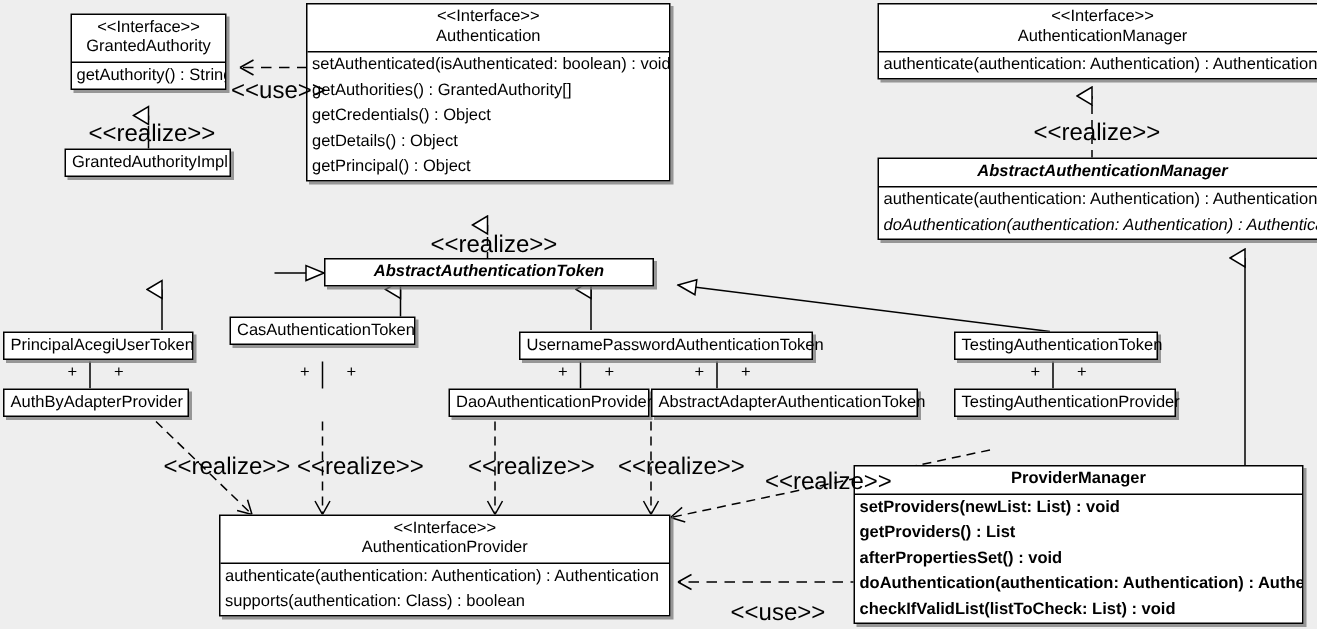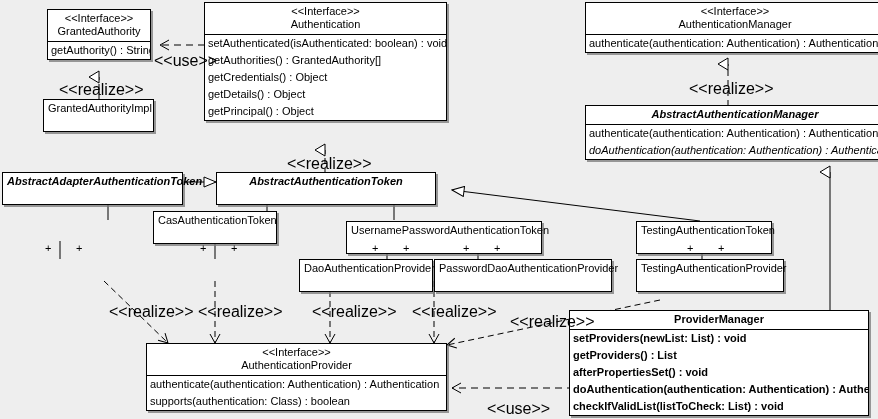--- a/index.html
+++ b/index.html
@@ -36,21 +36,21 @@
     padding:0;
   }
   .member{
     font-size:11px;
     white-space:nowrap;
     padding:1px 1px 1px 3px;
     line-height:15px;
     overflow:hidden;
   }
   .member.ital{font-style:italic;}
-  .simple .hdr{padding:2px 4px 16px 4px;}
+  .simple .hdr{padding:2px 4px 2px 4px;}
   .lbl{
     position:absolute;
     font-size:16px;
     color:#000;
     background:transparent;
     white-space:nowrap;
     z-index:6;
   }
   .plus{
     position:absolute;
@@ -197,62 +197,67 @@
   <div class="uml" style="left:585px;top:105px;width:300px;">
     <div class="hdr">
       <span class="cname ital">AbstractAuthenticationManager</span>
     </div>
     <div class="compartment">
       <div class="member">authenticate(authentication: Authentication) : Authentication</div>
       <div class="member ital">doAuthentication(authentication: Authentication) : Authentication</div>
     </div>
   </div>
 
-  <div class="uml simple" style="left:2px;top:172px;width:181px;">
-    <div class="hdr">
-      <span class="cname ital">AbstractAdapterAuthenticationToken</span>
-    </div>
-  </div>
 
   <div class="uml simple" style="left:216px;top:172px;width:220px;">
     <div class="hdr">
       <span class="cname ital">AbstractAuthenticationToken</span>
     </div>
   </div>
 
+  <div class="uml simple" style="left:2px;top:221px;width:127px;">
+    <div class="hdr">
+      <span class="cname plain">PrincipalAcegiUserToken</span>
+    </div>
+  </div>
 
   <div class="uml simple" style="left:153px;top:211px;width:124px;">
     <div class="hdr">
       <span class="cname plain">CasAuthenticationToken</span>
     </div>
   </div>
 
   <div class="uml simple" style="left:346px;top:221px;width:196px;">
     <div class="hdr">
       <span class="cname plain">UsernamePasswordAuthenticationToken</span>
     </div>
   </div>
 
   <div class="uml simple" style="left:636px;top:221px;width:136px;">
     <div class="hdr">
       <span class="cname plain">TestingAuthenticationToken</span>
     </div>
   </div>
 
+  <div class="uml simple" style="left:2px;top:259px;width:124px;">
+    <div class="hdr">
+      <span class="cname plain">AuthByAdapterProvider</span>
+    </div>
+  </div>
 
 
   <div class="uml simple" style="left:299px;top:259px;width:134px;">
     <div class="hdr">
       <span class="cname plain">DaoAuthenticationProvider</span>
     </div>
   </div>
 
   <div class="uml simple" style="left:434px;top:259px;width:178px;">
     <div class="hdr">
-      <span class="cname plain">PasswordDaoAuthenticationProvider</span>
+      <span class="cname plain">AbstractAdapterAuthenticationToken</span>
     </div>
   </div>
 
   <div class="uml simple" style="left:636px;top:259px;width:148px;">
     <div class="hdr">
       <span class="cname plain">TestingAuthenticationProvider</span>
     </div>
   </div>
 
   <div class="uml" style="left:146px;top:343px;width:301px;">

